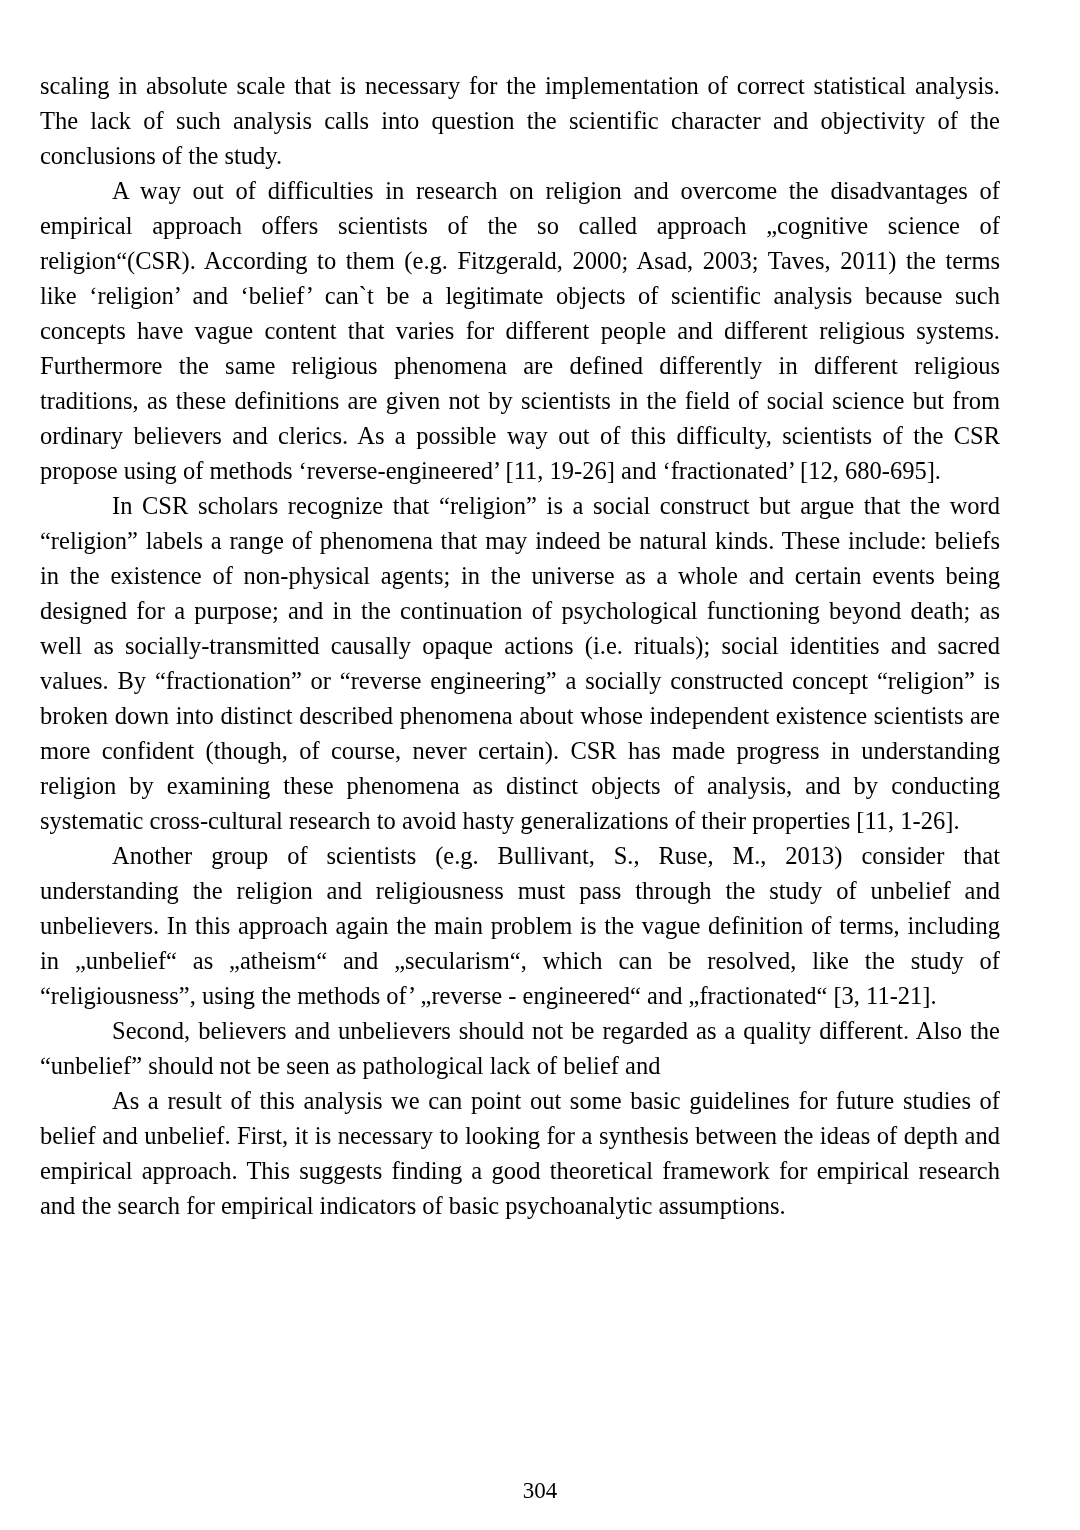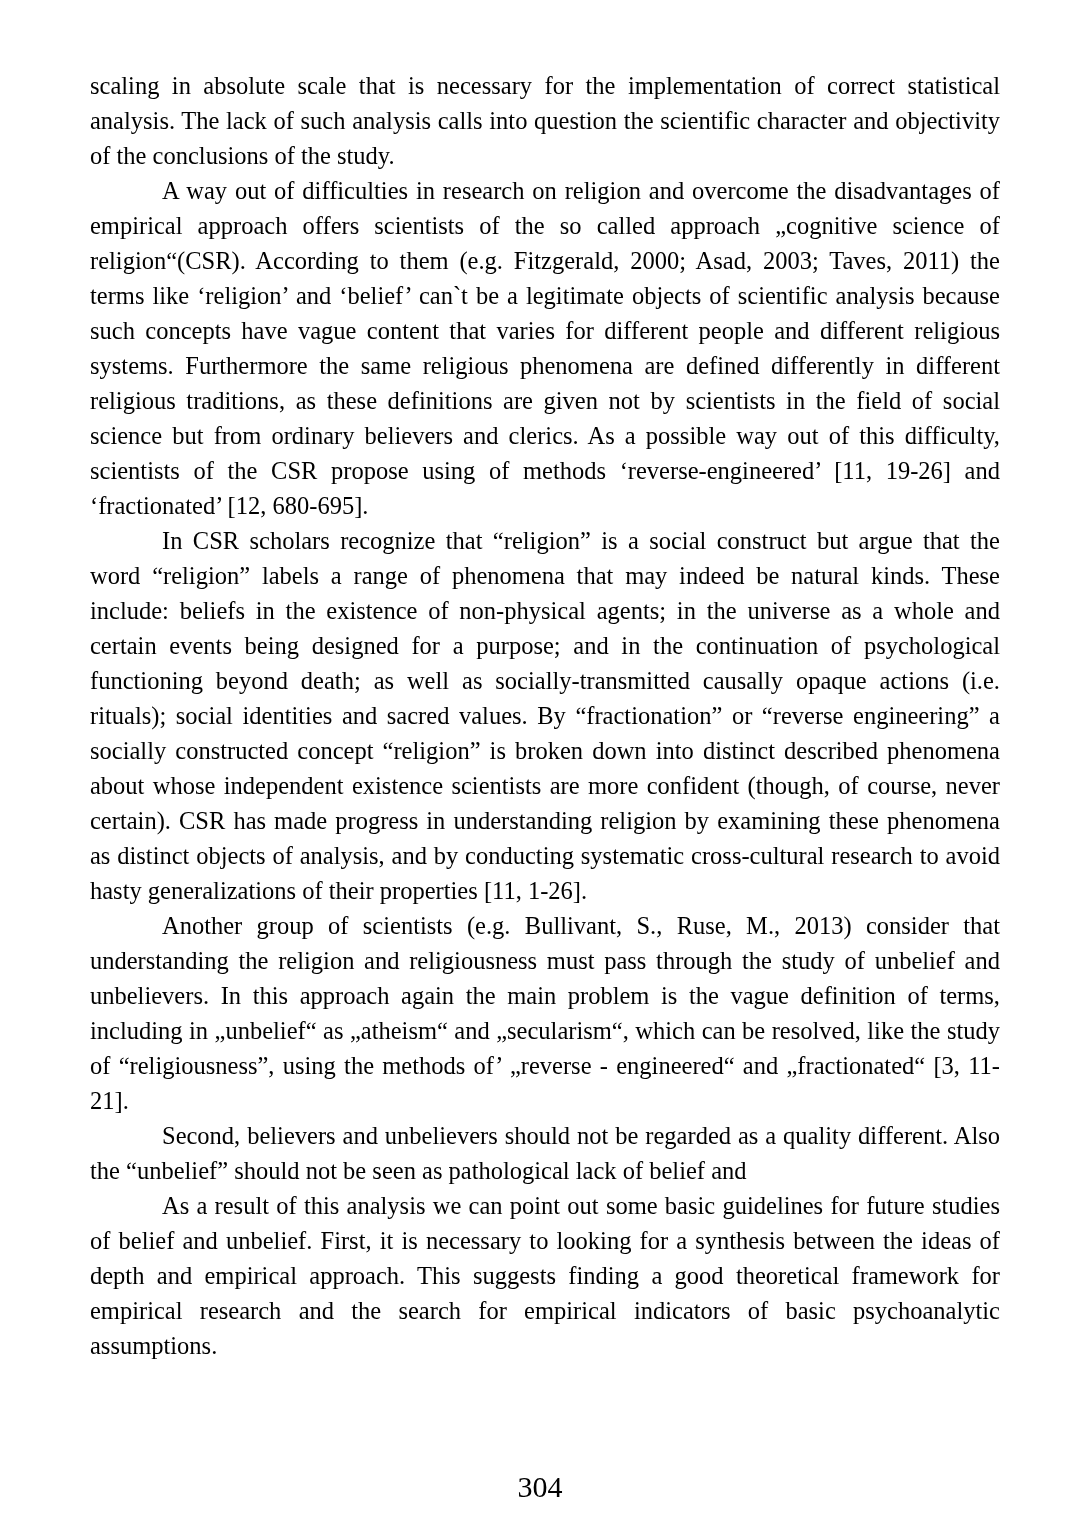--- a/index.html
+++ b/index.html
@@ -4,38 +4,38 @@
 <style>
   * { margin: 0; padding: 0; box-sizing: border-box; }
   html, body { background: #ffffff; }
   .page {
     width: 1080px;
     height: 1530px;
     background: #ffffff;
     position: relative;
     font-family: "Liberation Serif", serif;
     color: #000000;
-    padding: 68px 80px 0 90px;
+    padding: 68px 80px 0 40px;
   }
   .text-block p {
     font-size: 24.5px;
     line-height: 35px;
     text-align: justify;
     color: #000000;
   }
   .text-block p.indent {
     text-indent: 72px;
   }
   .page-number {
     position: absolute;
     left: 0;
     right: 0;
     bottom: 26px;
     text-align: center;
-    font-size: 30px;
+    font-size: 23px;
     font-family: "Liberation Serif", serif;
     color: #000000;
   }
 </style>
 </head>
 <body>
 
 <div class="page">
   <div class="text-block">
     <p>scaling in absolute scale that is necessary for the implementation of correct statistical analysis. The lack of such analysis calls into question the scientific character and objectivity of the conclusions of the study.</p>

